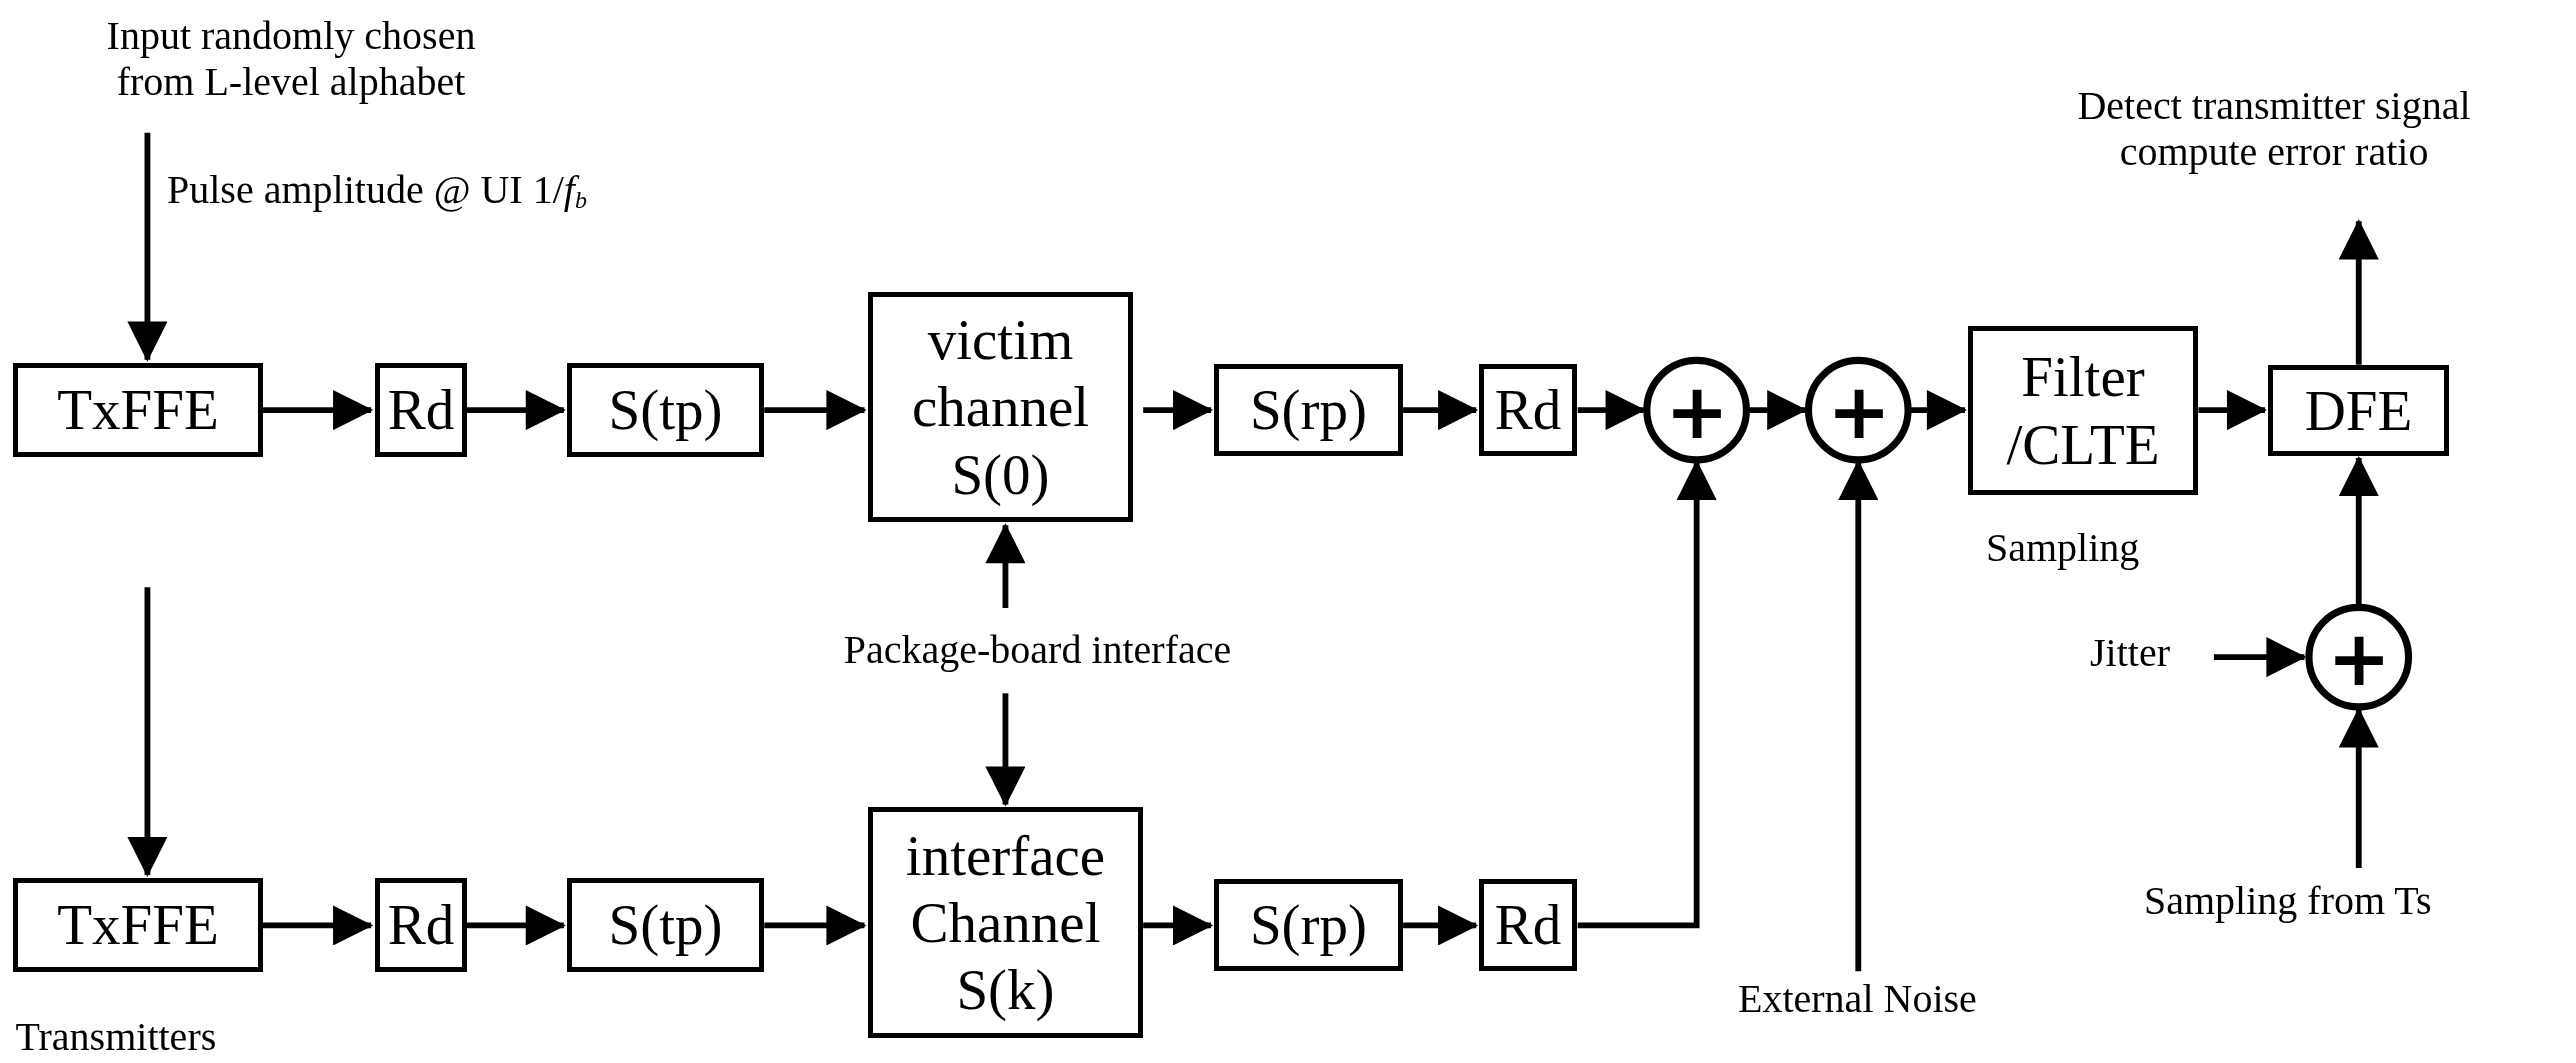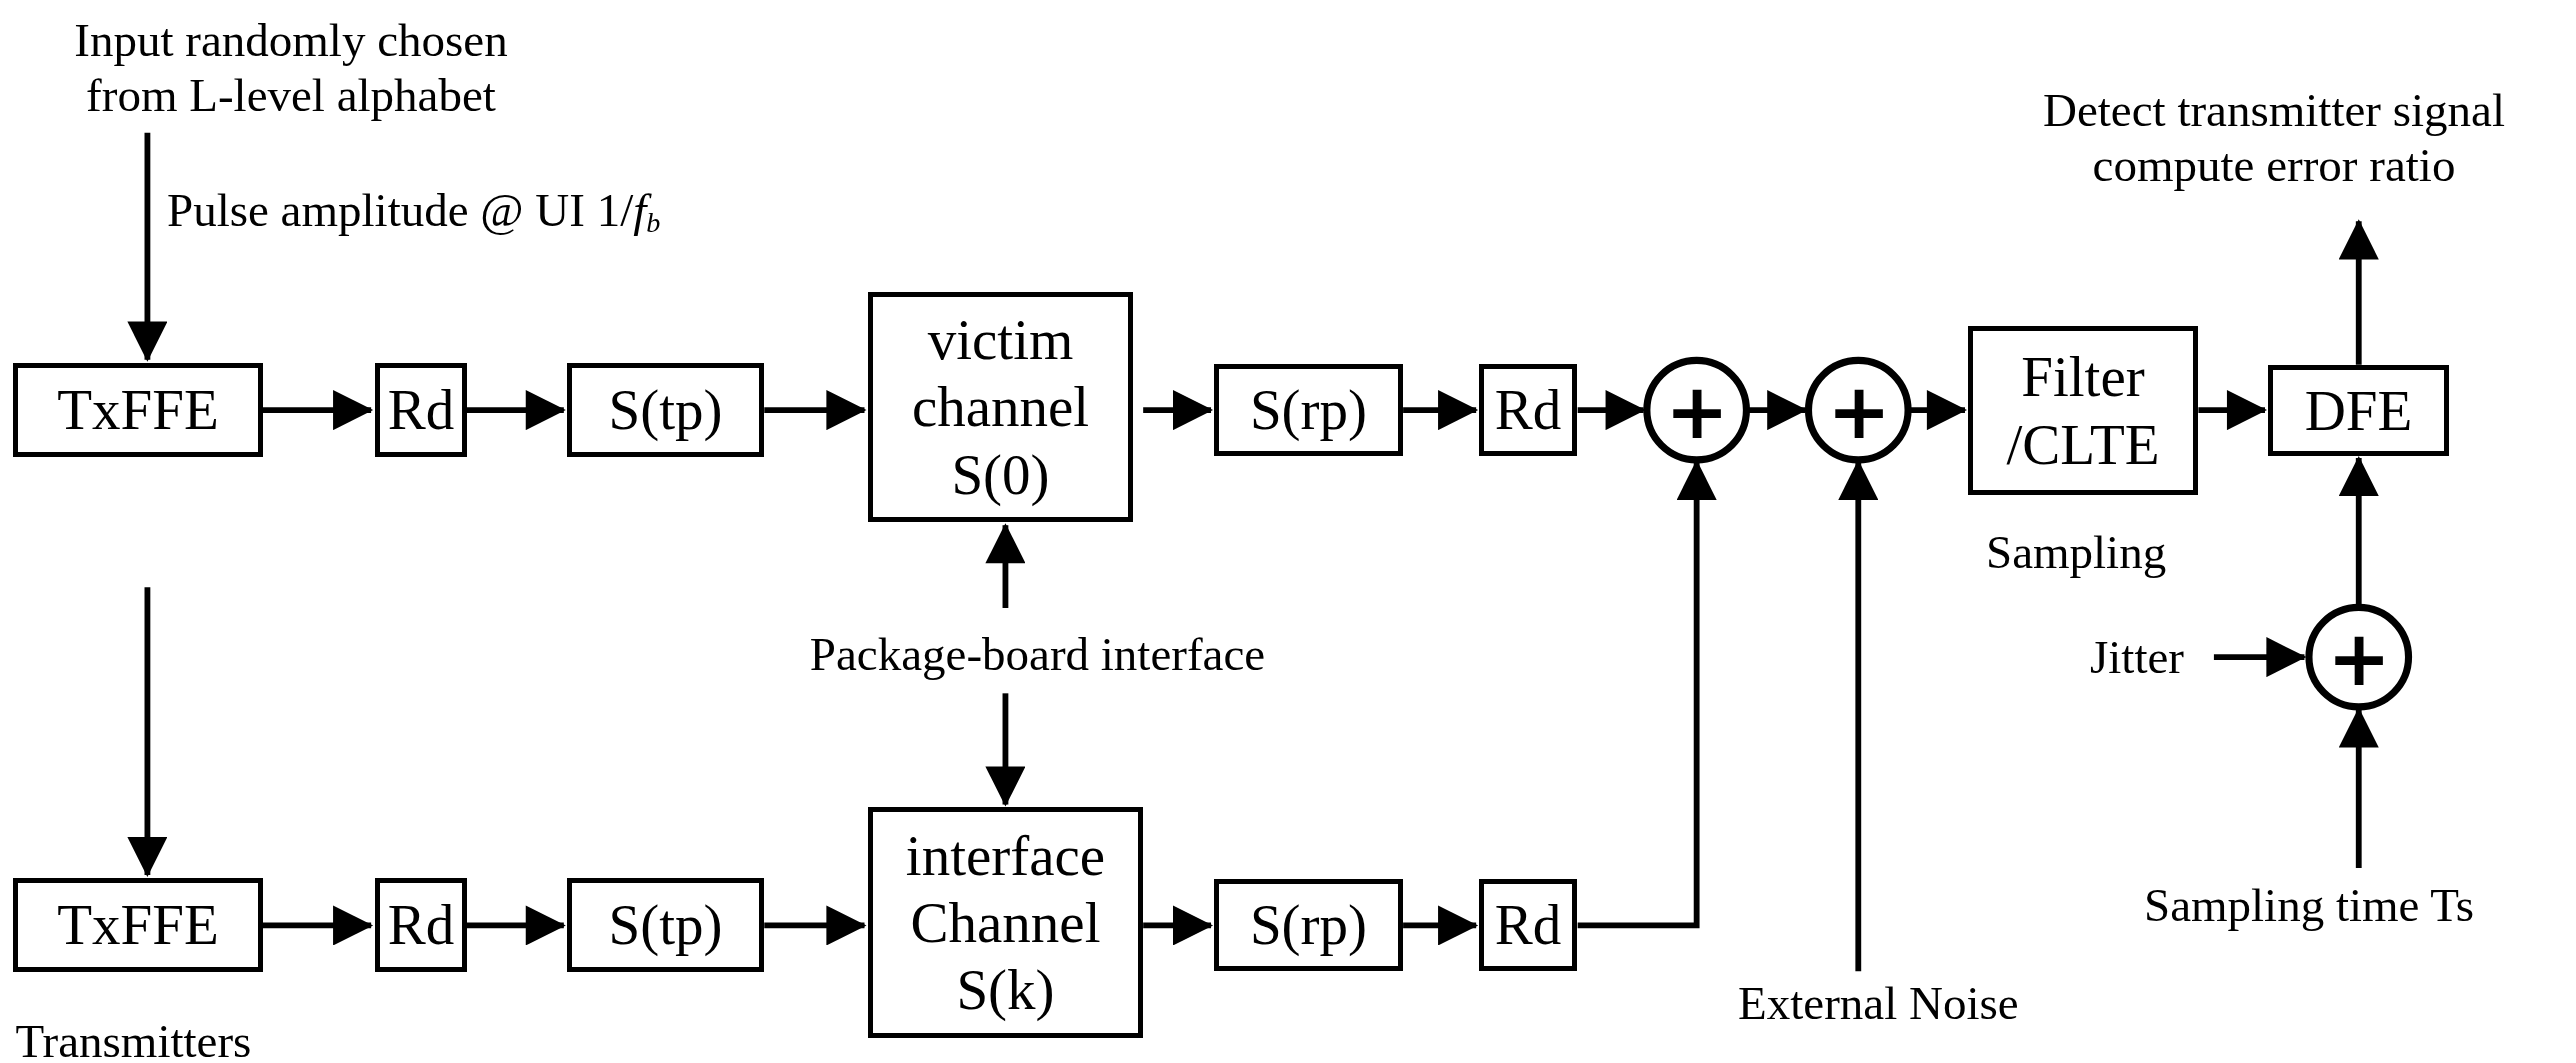--- a/index.html
+++ b/index.html
@@ -41,21 +41,21 @@
     display: flex;
     align-items: center;
     justify-content: center;
     text-align: center;
     font-size: 57px;
     line-height: 1.18;
     white-space: pre-line;
   }
   .lbl {
     position: absolute;
-    font-size: 47px;
+    font-size: 40px;
     line-height: 1.16;
     white-space: pre-line;
   }
   .lbl.center { text-align: center; }
   .plus {
     position: absolute;
     width: 100px;
     height: 100px;
     display: flex;
     align-items: center;
@@ -143,31 +143,31 @@
   <div class="box" style="left:1214px; top:879px; width:189px; height:92px;">S(rp)</div>
   <div class="box" style="left:1479px; top:879px; width:98px; height:92px;">Rd</div>
 
   <div class="plus" style="left:1647px; top:360px;">+</div>
   <div class="plus" style="left:1809px; top:360px;">+</div>
   <div class="plus" style="left:2309px; top:607px;">+</div>
 
   <div class="lbl center" style="left:6.5px; top:13px; width:569px;">Input randomly chosen
 from L-level alphabet</div>
 
-  <div class="lbl pulse" style="left:167px; top:167px; white-space:nowrap;margin-top:16px;"><span>Pulse amplitude @ UI 1/</span><i>f</i><sub>b</sub></div>
+  <div class="lbl pulse" style="left:167px; top:167px; white-space:nowrap;"><span>Pulse amplitude @ UI 1/</span><i>f</i><sub>b</sub></div>
 
   <div class="lbl" style="left:15.5px; top:1014px;">Transmitters</div>
 
   <div class="lbl center" style="left:737px; top:627px; width:601px;">Package-board interface</div>
 
   <div class="lbl" style="left:1986px; top:525px;">Sampling</div>
 
   <div class="lbl" style="left:1738px; top:976px;">External Noise</div>
 
   <div class="lbl" style="left:2090px; top:630px;">Jitter</div>
 
-  <div class="lbl" style="left:2144px; top:878px;">Sampling time Ts</div>
+  <div class="lbl" style="left:2144px; top:878px;">Sampling from Ts</div>
 
   <div class="lbl center" style="left:1972px; top:83px; width:604px;">Detect transmitter signal
 compute error ratio</div>
 
 </div>
 
 
 </body></html>

